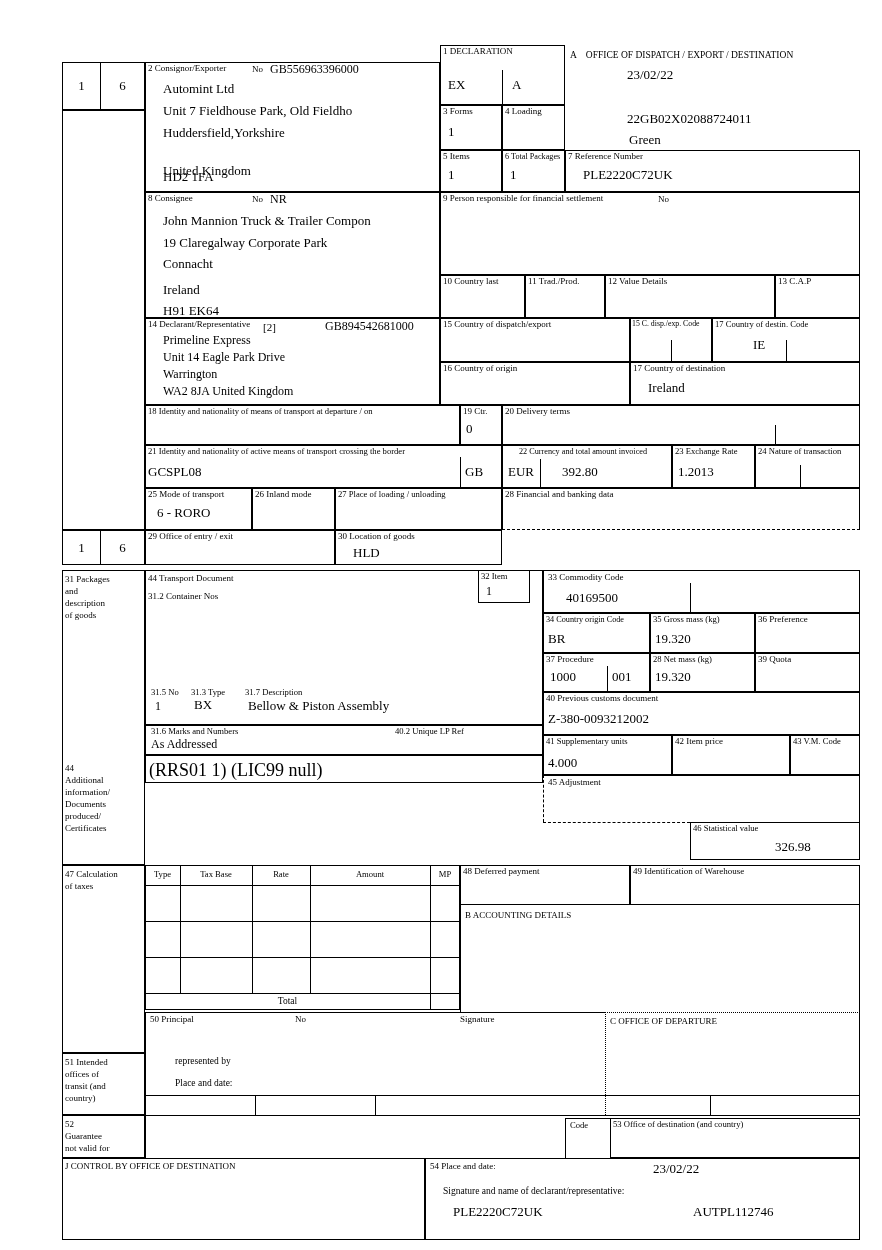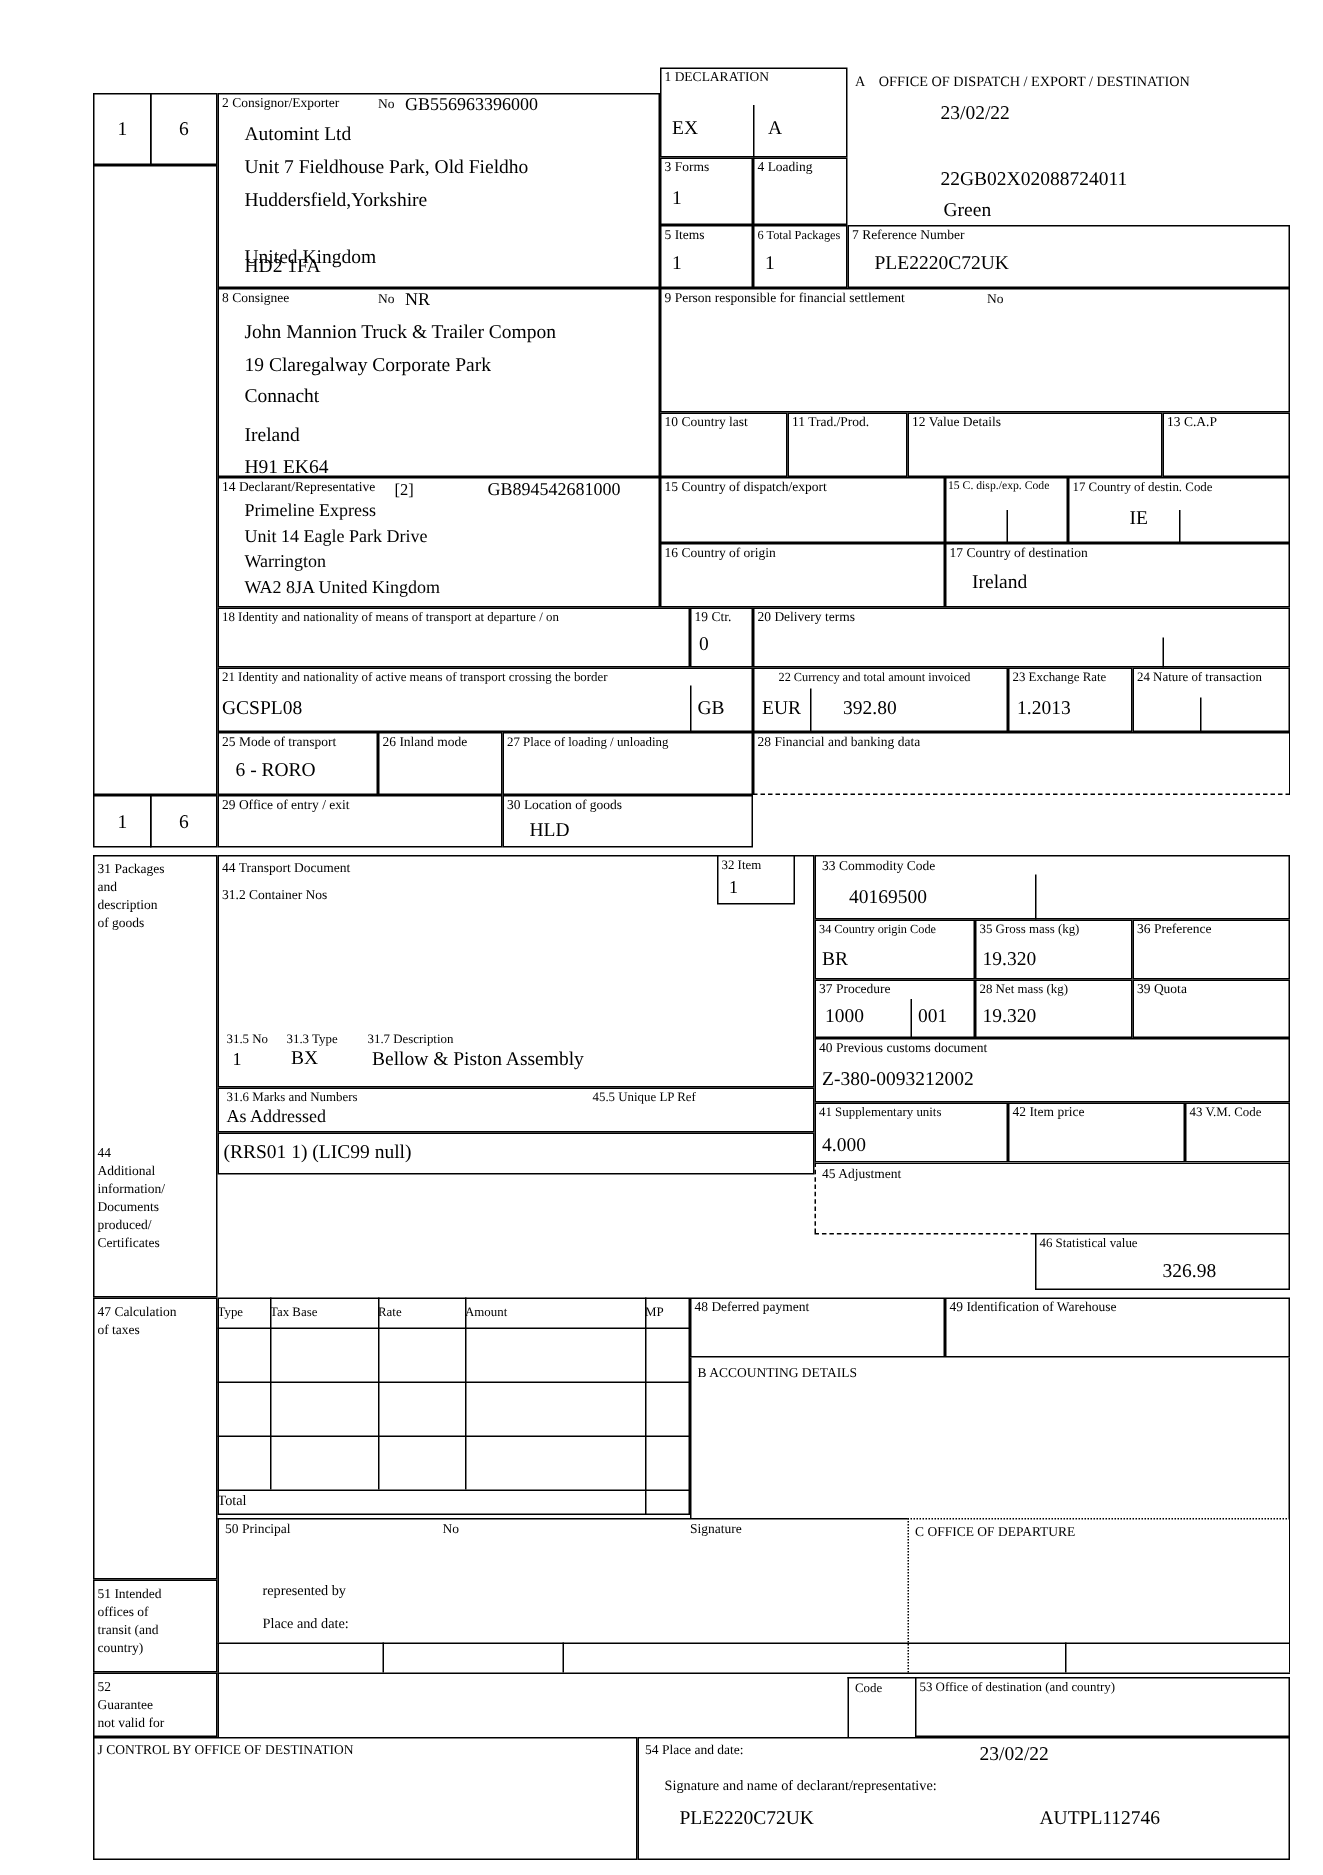--- a/index.html
+++ b/index.html
@@ -2,28 +2,28 @@
 <html><head>
 <meta charset="utf-8">
 <style>
   html,body{margin:0;padding:0;background:#fff;}
   #form{position:relative;width:882px;height:1250px;background:#fff;
         font-family:"Liberation Serif","DejaVu Serif",serif;color:#000;overflow:hidden;}
   .bx{position:absolute;box-sizing:border-box;border:1px solid #000;}
   .cell{display:flex;align-items:center;justify-content:center;font-size:13px;}
   .lbl{position:absolute;font-size:9px;line-height:1.1;white-space:nowrap;}
   .val{position:absolute;font-size:13px;line-height:1.1;white-space:nowrap;font-family:Liberation Serif, serif;}
-  .v12{font-size:12px}.v11{font-size:11px}.v125{font-size:13px}
+  .v12{font-size:12px}.v11{font-size:11px}.v125{font-size:18px}
   .s78{font-size:7.8px}.s8{font-size:8.2px}.s85{font-size:8.6px}.s95{font-size:9.5px}
   .pre{white-space:pre}
   .blk{position:absolute;font-size:9px;line-height:12px;}
   .vline{position:absolute;width:1px;background:#000;}
   .hline{position:absolute;height:1px;background:#000;}
   .dashh{position:absolute;border-top:1px dashed #000;height:0;}
-  .ctr{}
+  .ctr{text-align:center}
 </style>
 </head>
 <body>
 
 <div id="form">
 
   <div class="bx cell" style="left:62px;top:62px;width:39px;height:48px">1</div>
   <div class="bx cell" style="left:100px;top:62px;width:45px;height:48px">6</div>
   <div class="bx" style="left:62px;top:110px;width:83px;height:420px"></div>
   <div class="bx cell" style="left:62px;top:530px;width:39px;height:35px">1</div>
@@ -179,21 +179,21 @@
   <div class="val" style="left:194px;top:698px">BX</div>
   <div class="lbl s85" style="left:245px;top:688px">31.7 Description</div>
   <div class="val" style="left:248px;top:699px">Bellow &amp; Piston Assembly</div>
 
   <div class="bx" style="left:478px;top:570px;width:52px;height:33px;background:#fff"></div>
   <div class="lbl s85" style="left:481px;top:572px">32 Item</div>
   <div class="val v12" style="left:486px;top:585px">1</div>
 
   <div class="bx" style="left:145px;top:725px;width:398px;height:30px"></div>
   <div class="lbl s85" style="left:151px;top:727px">31.6 Marks and Numbers</div>
-  <div class="lbl s85" style="left:395px;top:727px">45.5 Unique LP Ref</div>
+  <div class="lbl s85" style="left:395px;top:727px">40.2 Unique LP Ref</div>
   <div class="val v12" style="left:151px;top:738px">As Addressed</div>
 
   <div class="bx" style="left:145px;top:755px;width:398px;height:28px"></div>
   <div class="val v125" style="left:149px;top:761px">(RRS01 1) (LIC99 null)</div>
 
   <div class="bx" style="left:543px;top:570px;width:317px;height:43px"></div>
   <div class="lbl" style="left:548px;top:573px">33 Commodity Code</div>
   <div class="val" style="left:566px;top:591px">40169500</div>
   <div class="vline" style="left:690px;top:583px;height:30px"></div>
 

